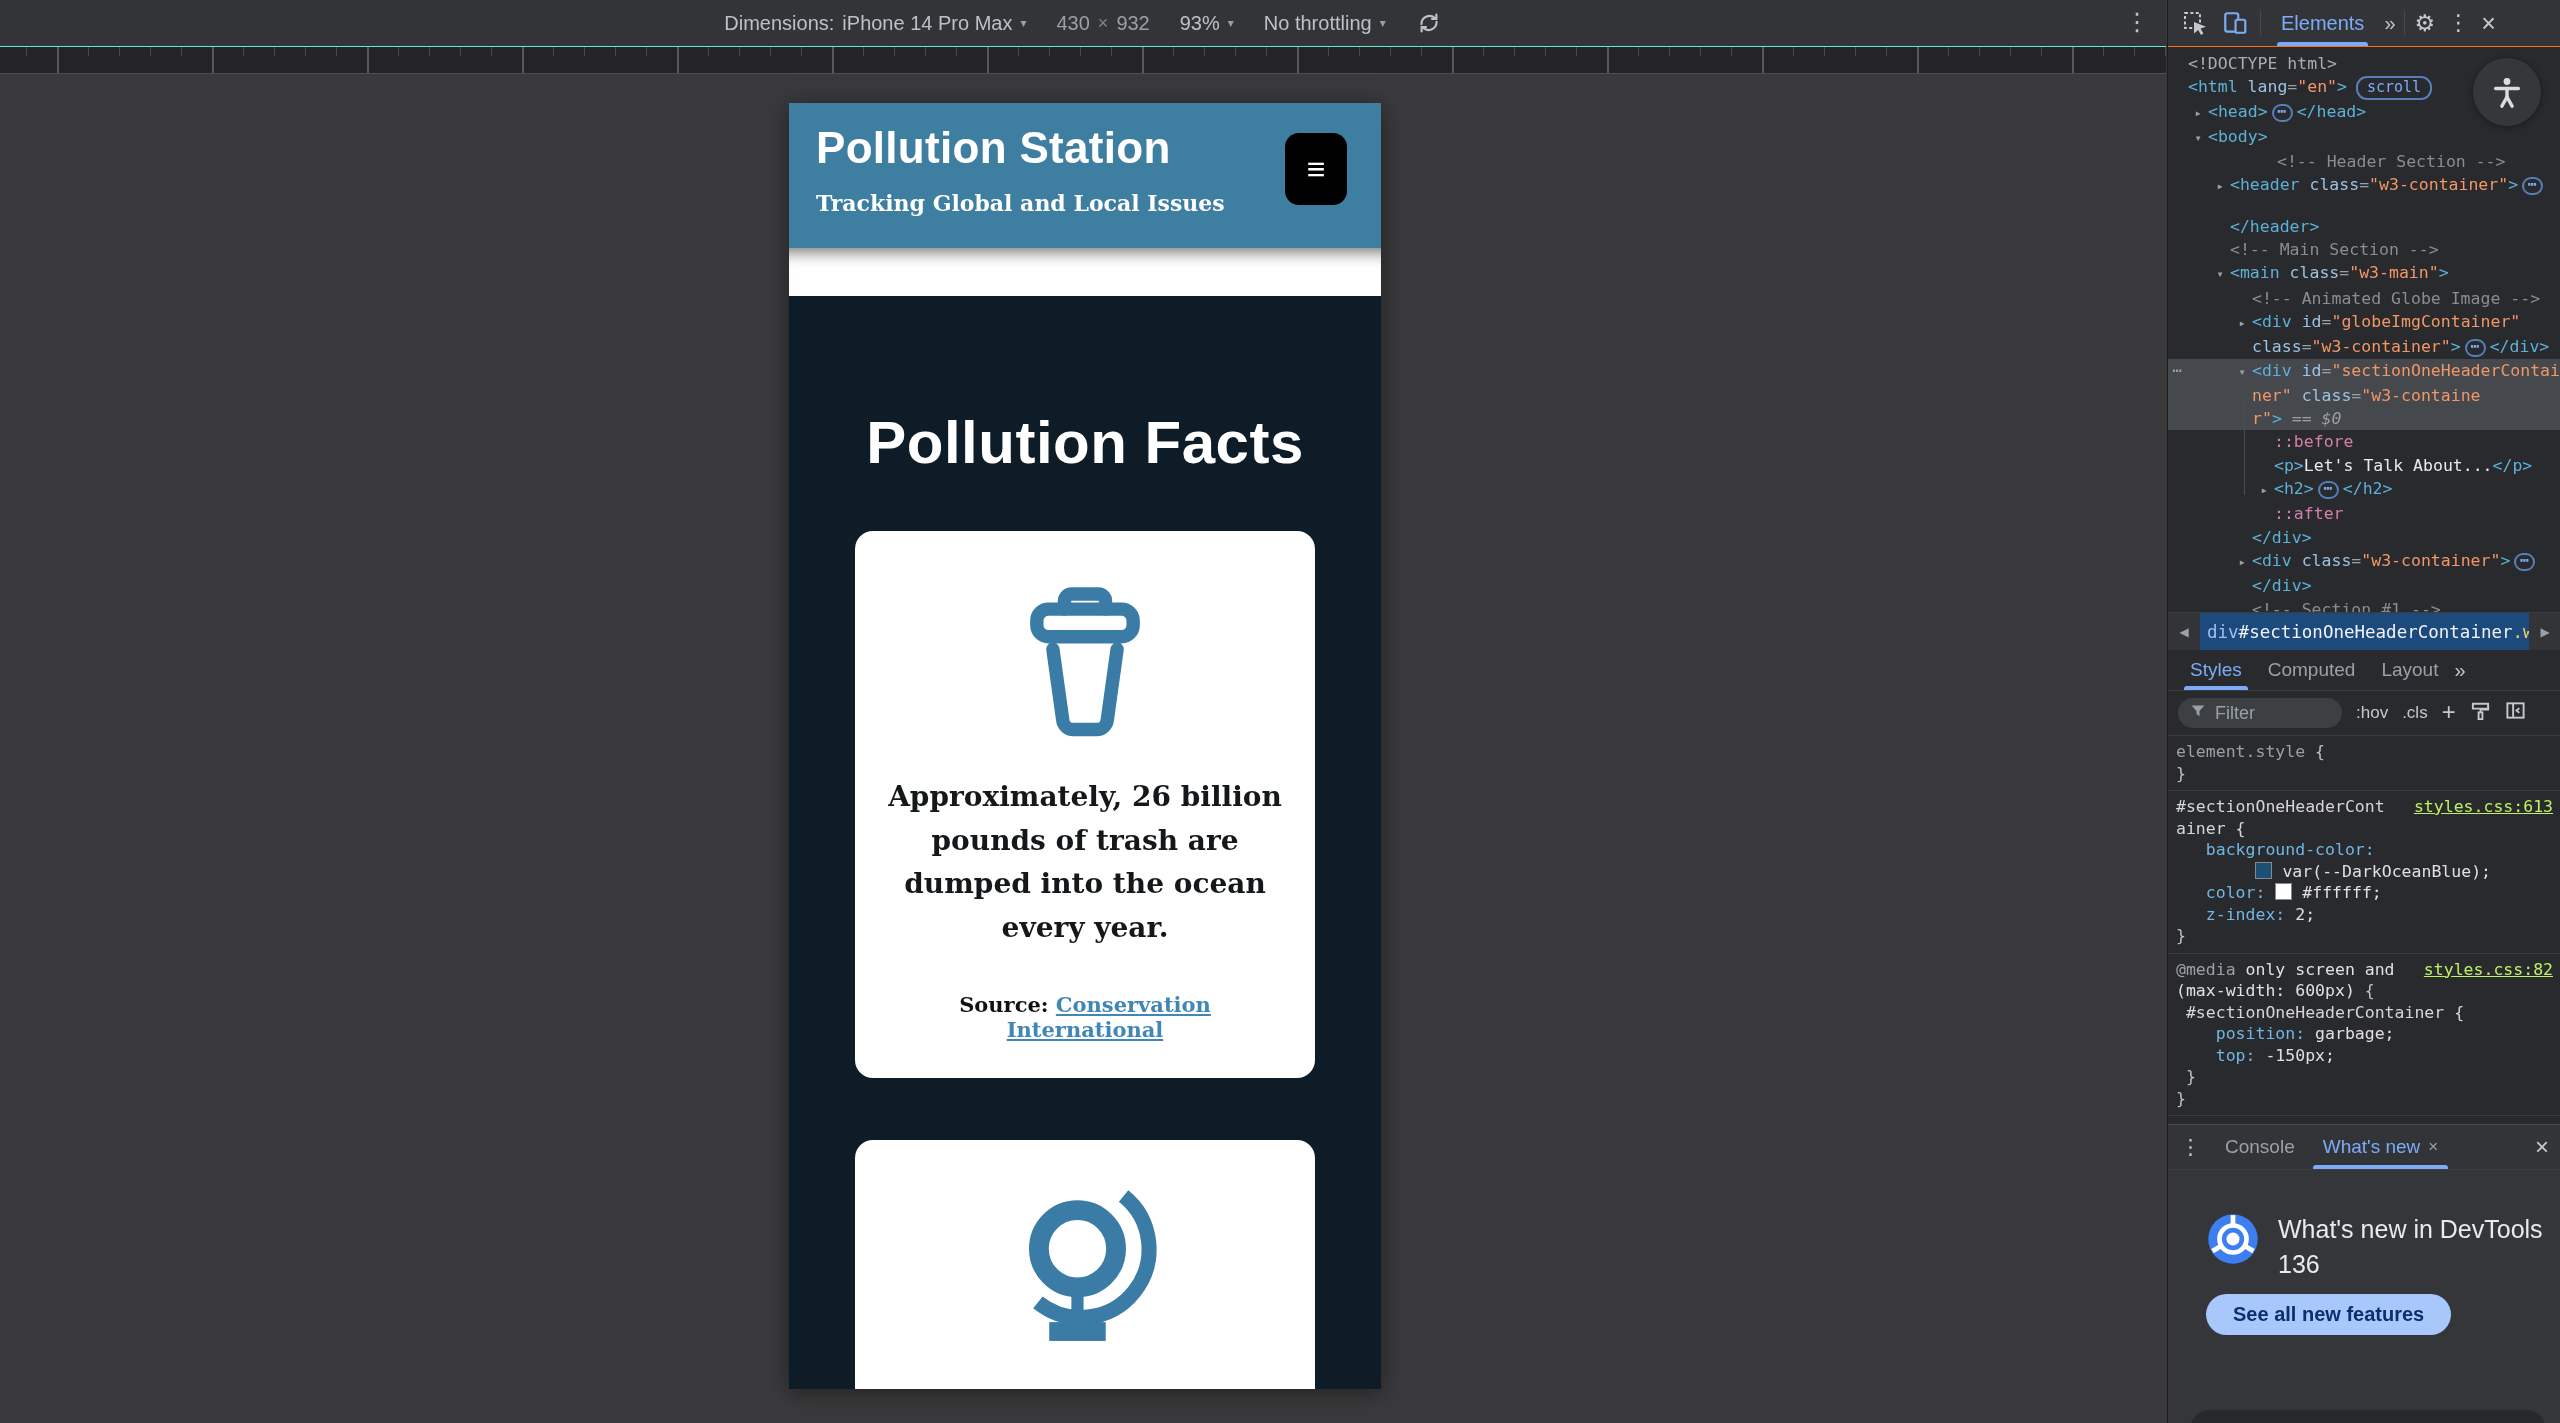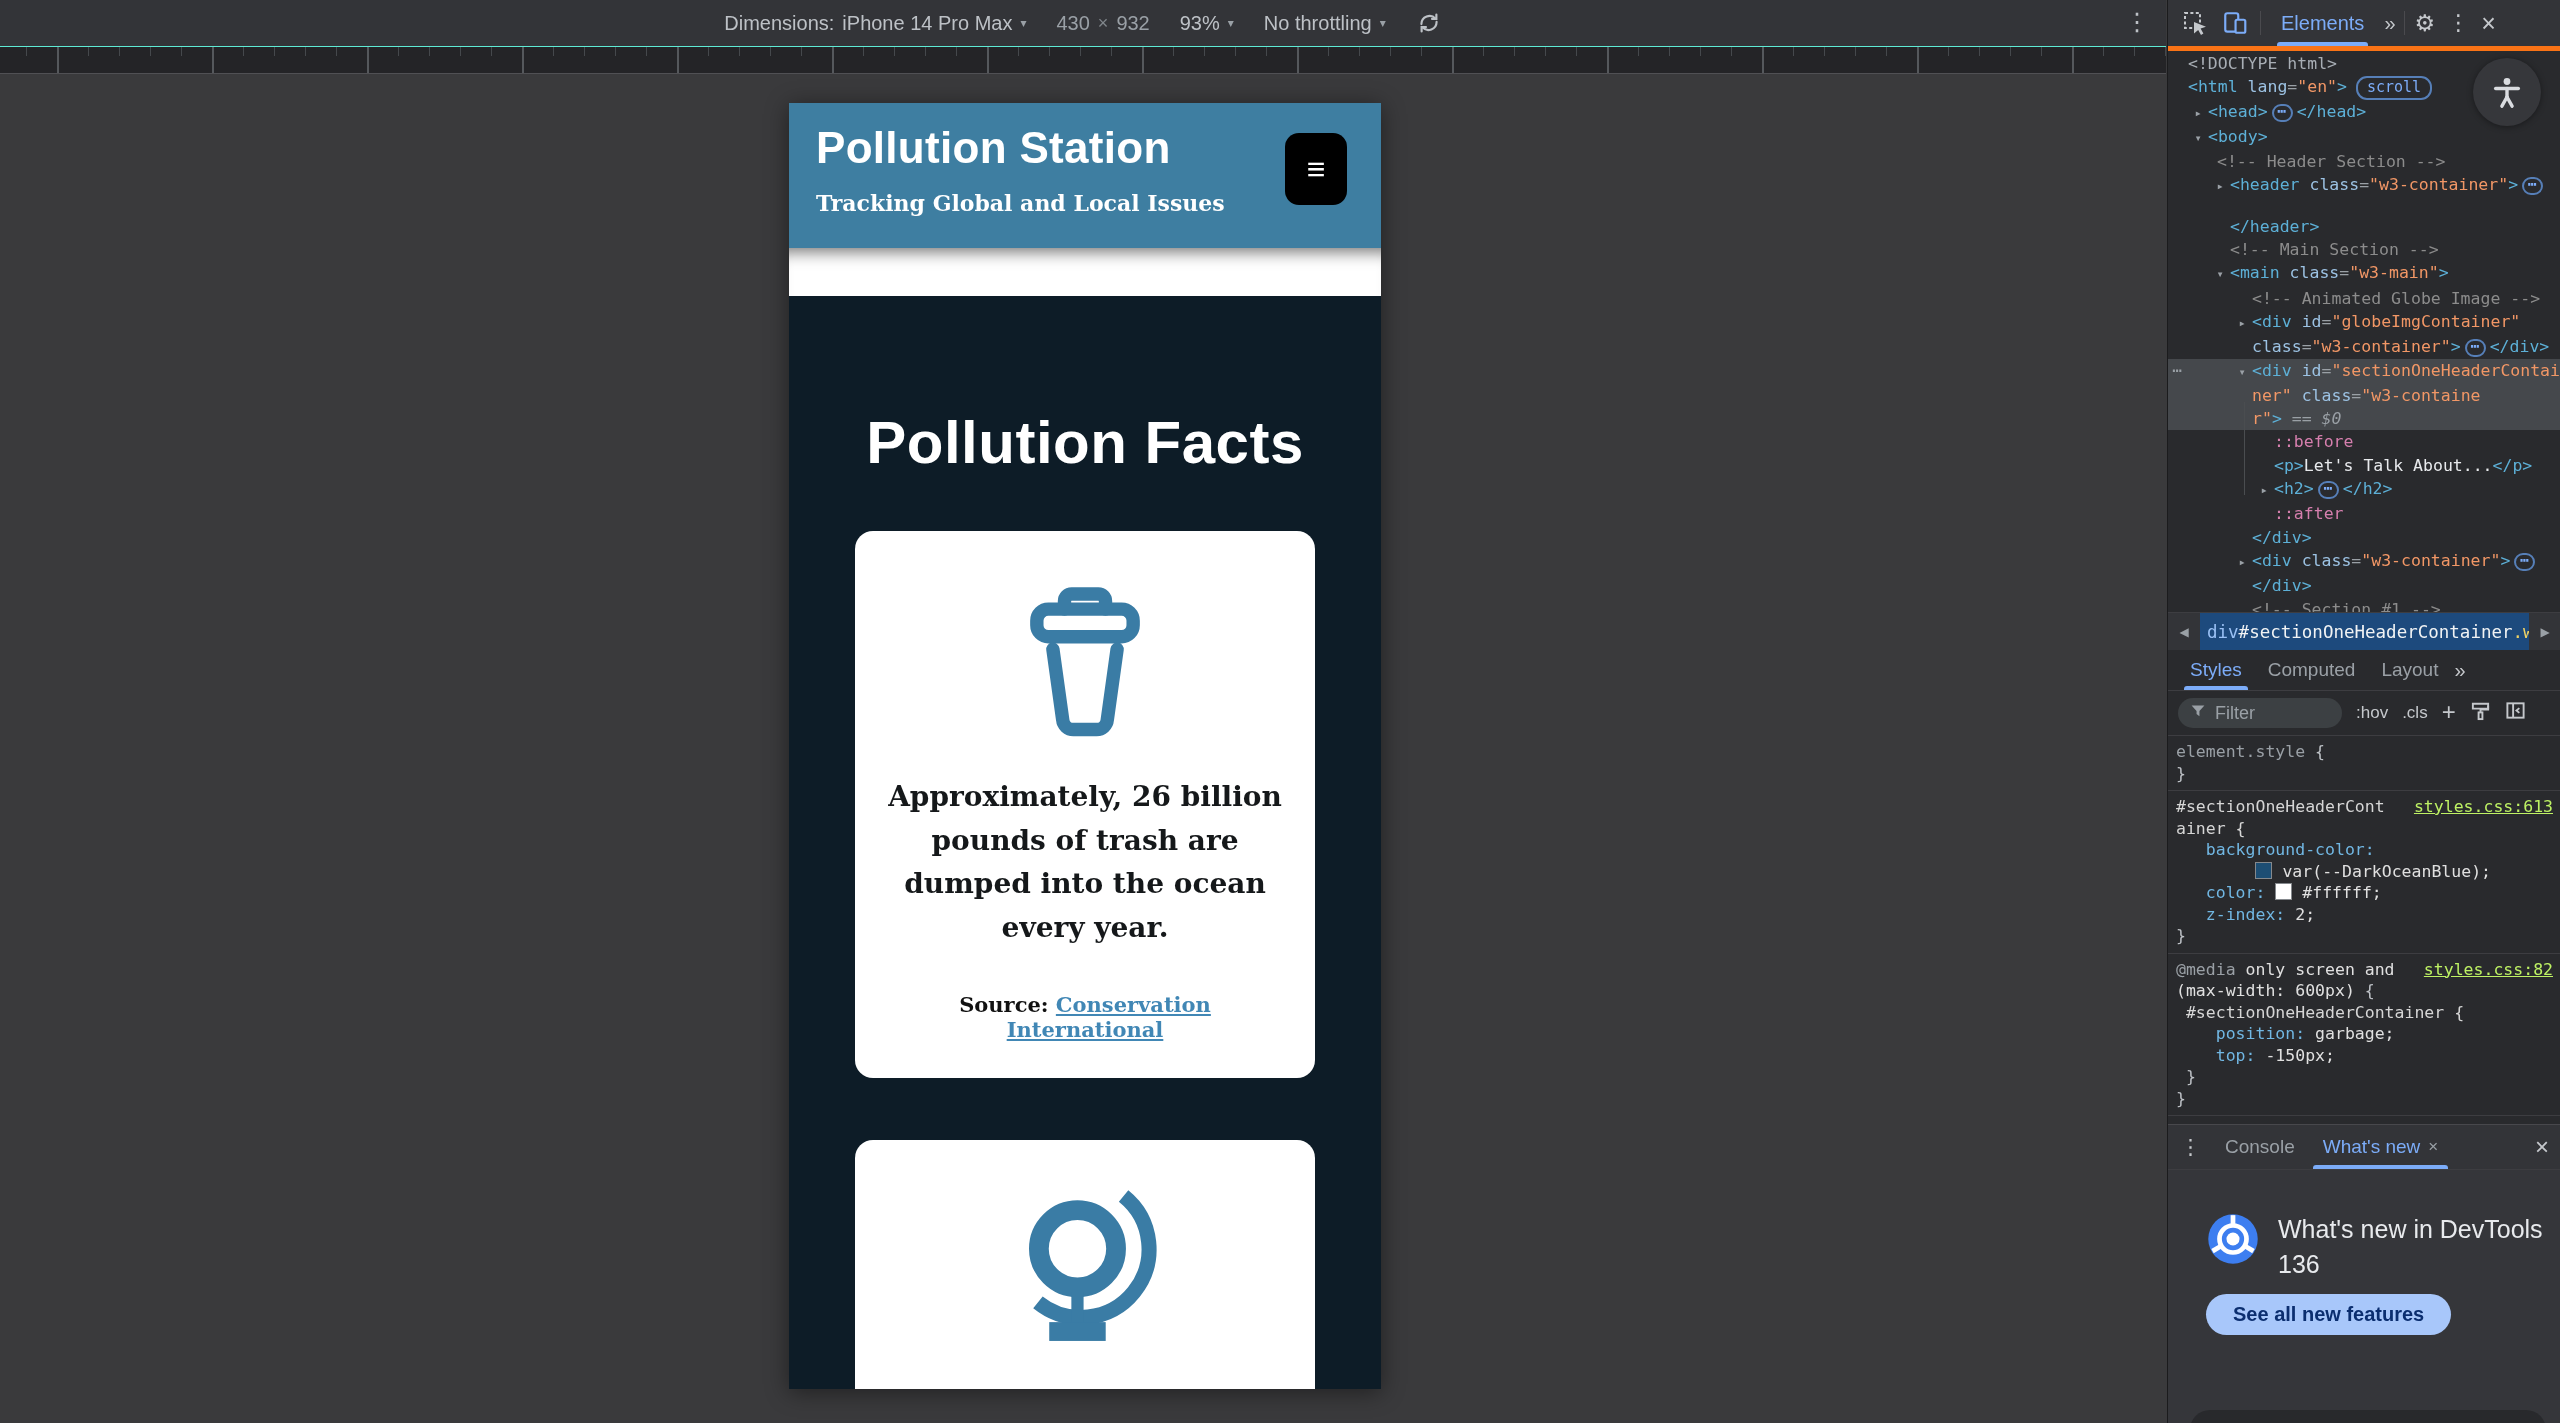--- a/index.html
+++ b/index.html
@@ -33,21 +33,21 @@
   .card{width:460px;margin:54px auto 0;background:#fff;border-radius:18px;padding:40px 26px 2px;box-sizing:border-box}
   .card .icon-wrap{height:180px;display:flex;align-items:center;justify-content:center}
   .card-text{font-family:"DejaVu Serif",serif;font-weight:bold;font-size:28px;line-height:1.56;
              color:#15181a;margin-top:24px}
   .card-src{font-family:"DejaVu Serif",serif;font-weight:bold;font-size:21px;margin:42px 0 34px;color:#111}
   .card-src a{color:var(--page-link-blue,#4187b5)}
   .card2{margin-top:62px;height:520px}
   
   .devtools{position:absolute;left:2167px;top:0;width:393px;height:1423px;background:#292a2d;
             border-left:1px solid #1b1b1d;color:#e8eaed;font-size:19px}
-  .dt-top{height:46px;background:#333438;border-bottom:5px solid #f97316;display:flex;align-items:center;
+  .dt-top{height:46px;background:#333438;border-bottom:1px solid #f97316;display:flex;align-items:center;
           gap:10px;padding-left:12px;position:relative}
   .vsep{width:1px;height:24px;background:#4a4a4e}
   .dt-ic{display:flex;align-items:center;justify-content:center;width:30px;height:30px;cursor:pointer;color:#c5c8cc}
   .dt-tab{color:var(--accent-blue,#7cacf8);font-size:20px;position:relative;height:46px;display:flex;
           align-items:center;padding:0 10px;cursor:pointer}
   .dt-tab::after{content:"";position:absolute;left:6px;right:6px;bottom:0;height:4px;border-radius:3px 3px 0 0;
           background:var(--accent-blue,#7cacf8)}
   .dt-more{color:#c5c8cc;font-size:20px;letter-spacing:-2px;cursor:pointer}
   .dt-gear{font-size:23px;color:#c5c8cc;cursor:pointer}
   .dt-kebab{font-size:22px;color:#c5c8cc;cursor:pointer;margin-left:2px}
@@ -303,21 +303,21 @@
     <span class="dt-gear">⚙</span>
     <span class="dt-kebab">⋮</span>
     <span class="dt-close">×</span>
   </div>
 
   <div class="tree" id="dom-tree">
       <div class="t-row" style="padding-left: 20px;"><span class="doc">&lt;!DOCTYPE html&gt;</span></div>
       <div class="t-row" style="padding-left: 20px;"><span class="tag">&lt;html</span><span class="attr"> lang</span><span class="pun">=</span><span class="val">"en"</span><span class="tag">&gt;</span><span class="bdg">scroll</span></div>
       <div class="t-row" style="padding-left: 20px;"><span class="arr">▸</span><span class="tag">&lt;head&gt;</span><span class="dots">⋯</span><span class="tag">&lt;/head&gt;</span></div>
       <div class="t-row" style="padding-left: 20px;"><span class="arr">▾</span><span class="tag">&lt;body&gt;</span></div>
-      <div class="t-row" style="padding-left: 29px;"><span class="spx"></span><span class="com">&lt;!-- Header Section --&gt;</span></div>
+      <div class="t-row" style="padding-left: 45px; margin-left: 44px;"><span class="spx"></span><span class="com">&lt;!-- Header Section --&gt;</span></div>
       <div class="t-row" style="padding-left: 42px;"><span class="arr">▸</span><span class="tag">&lt;header</span><span class="attr"> class</span><span class="pun">=</span><span class="val">"w3-container"</span><span class="tag">&gt;</span><span class="dots">⋯</span></div>
       <div class="t-row" style="padding-left: 42px; margin-top: 16px;"><span class="spx"></span><span class="tag">&lt;/header&gt;</span></div>
       <div class="t-row" style="padding-left: 42px;"><span class="spx"></span><span class="com">&lt;!-- Main Section --&gt;</span></div>
       <div class="t-row" style="padding-left: 42px;"><span class="arr">▾</span><span class="tag">&lt;main</span><span class="attr"> class</span><span class="pun">=</span><span class="val">"w3-main"</span><span class="tag">&gt;</span></div>
       <div class="t-row" style="padding-left: 64px;"><span class="spx"></span><span class="com">&lt;!-- Animated Globe Image --&gt;</span></div>
       <div class="t-row" style="padding-left: 64px;"><span class="arr">▸</span><span class="tag">&lt;div</span><span class="attr"> id</span><span class="pun">=</span><span class="val">"globeImgContainer"</span></div>
       <div class="t-row" style="padding-left: 84px;"><span class="attr">class</span><span class="pun">=</span><span class="val">"w3-container"</span><span class="tag">&gt;</span><span class="dots">⋯</span><span class="tag">&lt;/div&gt;</span></div>
       <div class="t-row selected" style="padding-left: 64px;"><span class="gd">⋯</span><span class="arr">▾</span><span class="tag">&lt;div</span><span class="attr"> id</span><span class="pun">=</span><span class="val">"sectionOneHeaderContai</span></div>
       <div class="t-row selected" style="padding-left: 84px;"><span class="val">ner"</span><span class="attr"> class</span><span class="pun">=</span><span class="val">"w3-containe</span></div>
       <div class="t-row selected" style="padding-left: 84px;"><span class="val">r"</span><span class="tag">&gt;</span><span class="meta"> == $0</span></div>

